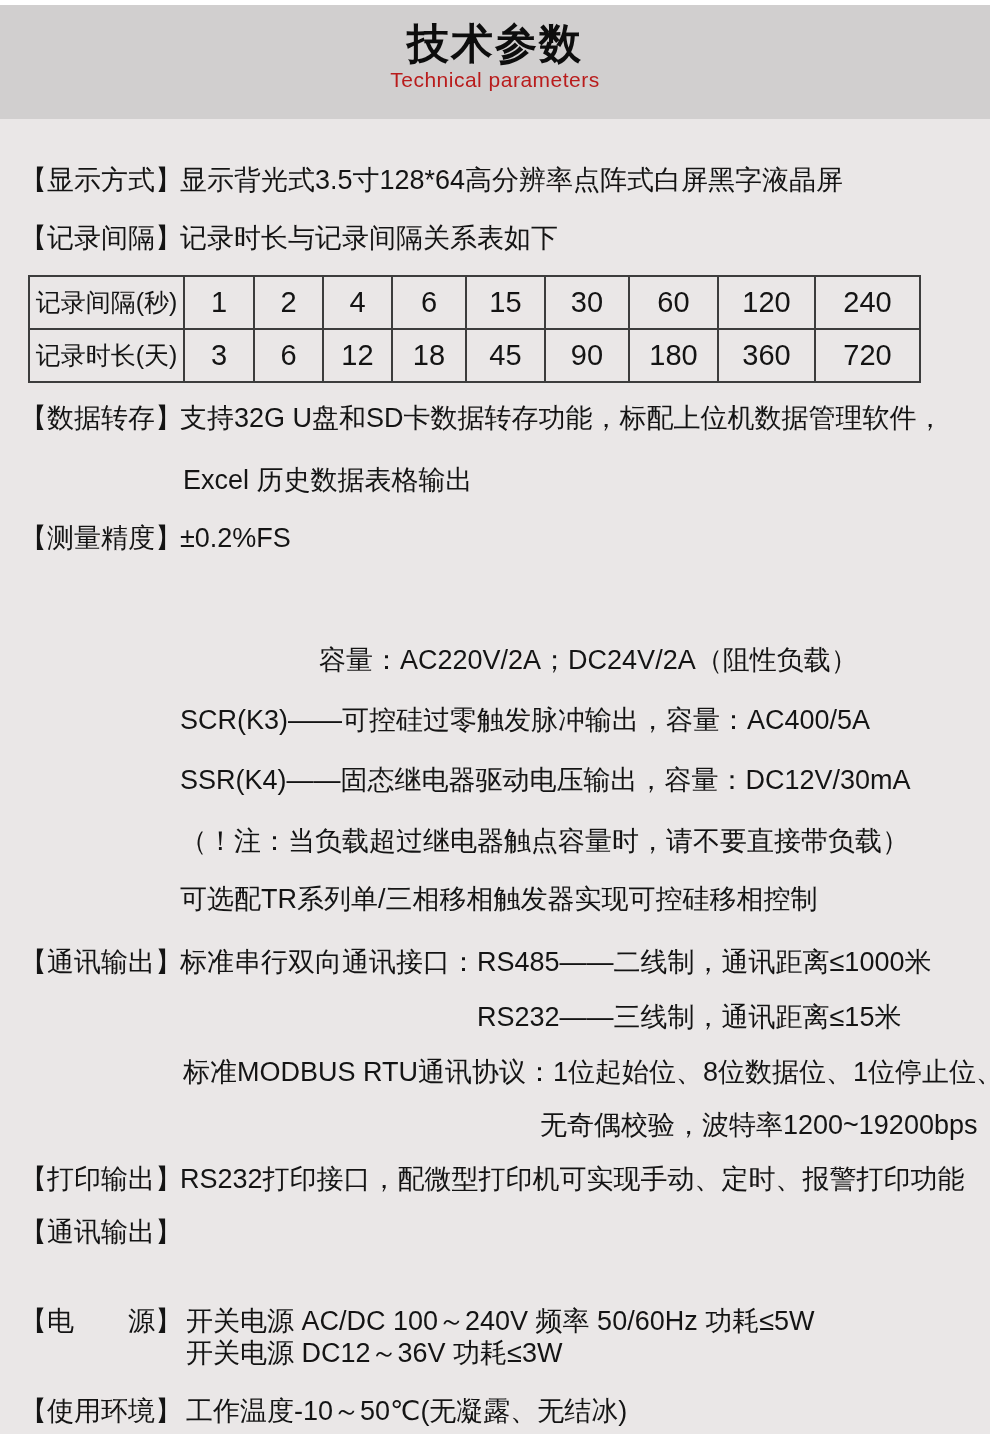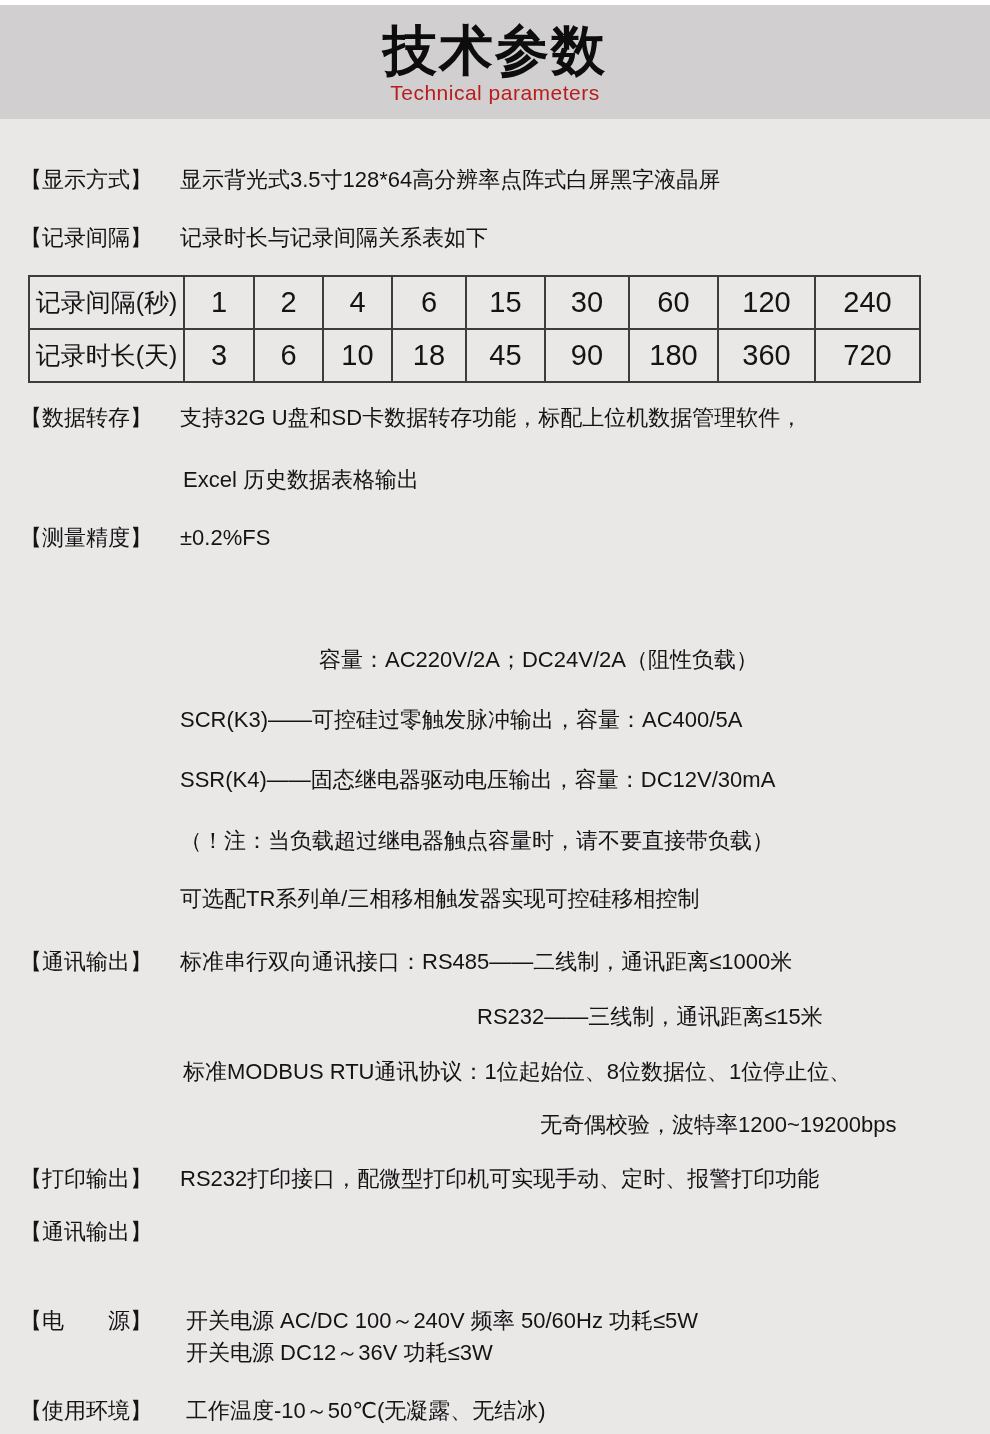--- a/index.html
+++ b/index.html
@@ -3,23 +3,23 @@
 <meta charset="utf-8">
 <style>
   html,body{margin:0;padding:0;background:#ffffff;}
   .page{
     position:relative;width:990px;height:1434px;overflow:hidden;
     background:#eae7e7;color:#141414;
     font-family:"Liberation Sans","DejaVu Sans",sans-serif;
   }
   .topstrip{position:absolute;top:0;left:0;width:990px;height:5px;background:#ffffff;}
   .band{position:absolute;top:5px;left:0;width:990px;height:114px;background:#d1cfcf;text-align:center;}
-  .title{margin:0;padding-top:16px;font-size:54px;font-weight:700;letter-spacing:2px;color:#0d0d0d;line-height:1.1;}
+  .title{margin:0;padding-top:16px;font-size:42px;font-weight:700;letter-spacing:2px;color:#0d0d0d;line-height:1.1;}
   .subtitle{font-size:21px;color:#b91c1c;margin-top:1px;letter-spacing:.5px;}
-  .row{position:absolute;left:0;width:990px;height:34px;line-height:34px;font-size:22px;font-weight:500;white-space:nowrap;}
+  .row{position:absolute;left:0;width:990px;height:34px;line-height:34px;font-size:27px;font-weight:500;white-space:nowrap;}
   .lbl{position:absolute;left:20px;}
   .val{position:absolute;left:180px;}
   .spec-table{
     position:absolute;left:28px;top:275px;width:891px;
     border-collapse:collapse;table-layout:fixed;padding-left:19px;
   }
   .spec-table th,.spec-table td{
     border:2px solid #3d3d3d;height:51px;padding:0;
     text-align:center;vertical-align:middle;font-weight:500;color:#141414;
   }
@@ -69,21 +69,21 @@
       <td>15</td>
       <td>30</td>
       <td>60</td>
       <td>120</td>
       <td>240</td>
     </tr>
     <tr>
       <th>记录时长(天)</th>
       <td>3</td>
       <td>6</td>
-      <td>10</td>
+      <td>12</td>
       <td>18</td>
       <td>45</td>
       <td>90</td>
       <td>180</td>
       <td>360</td>
       <td>720</td>
     </tr>
   </tbody>
     </table>
 

